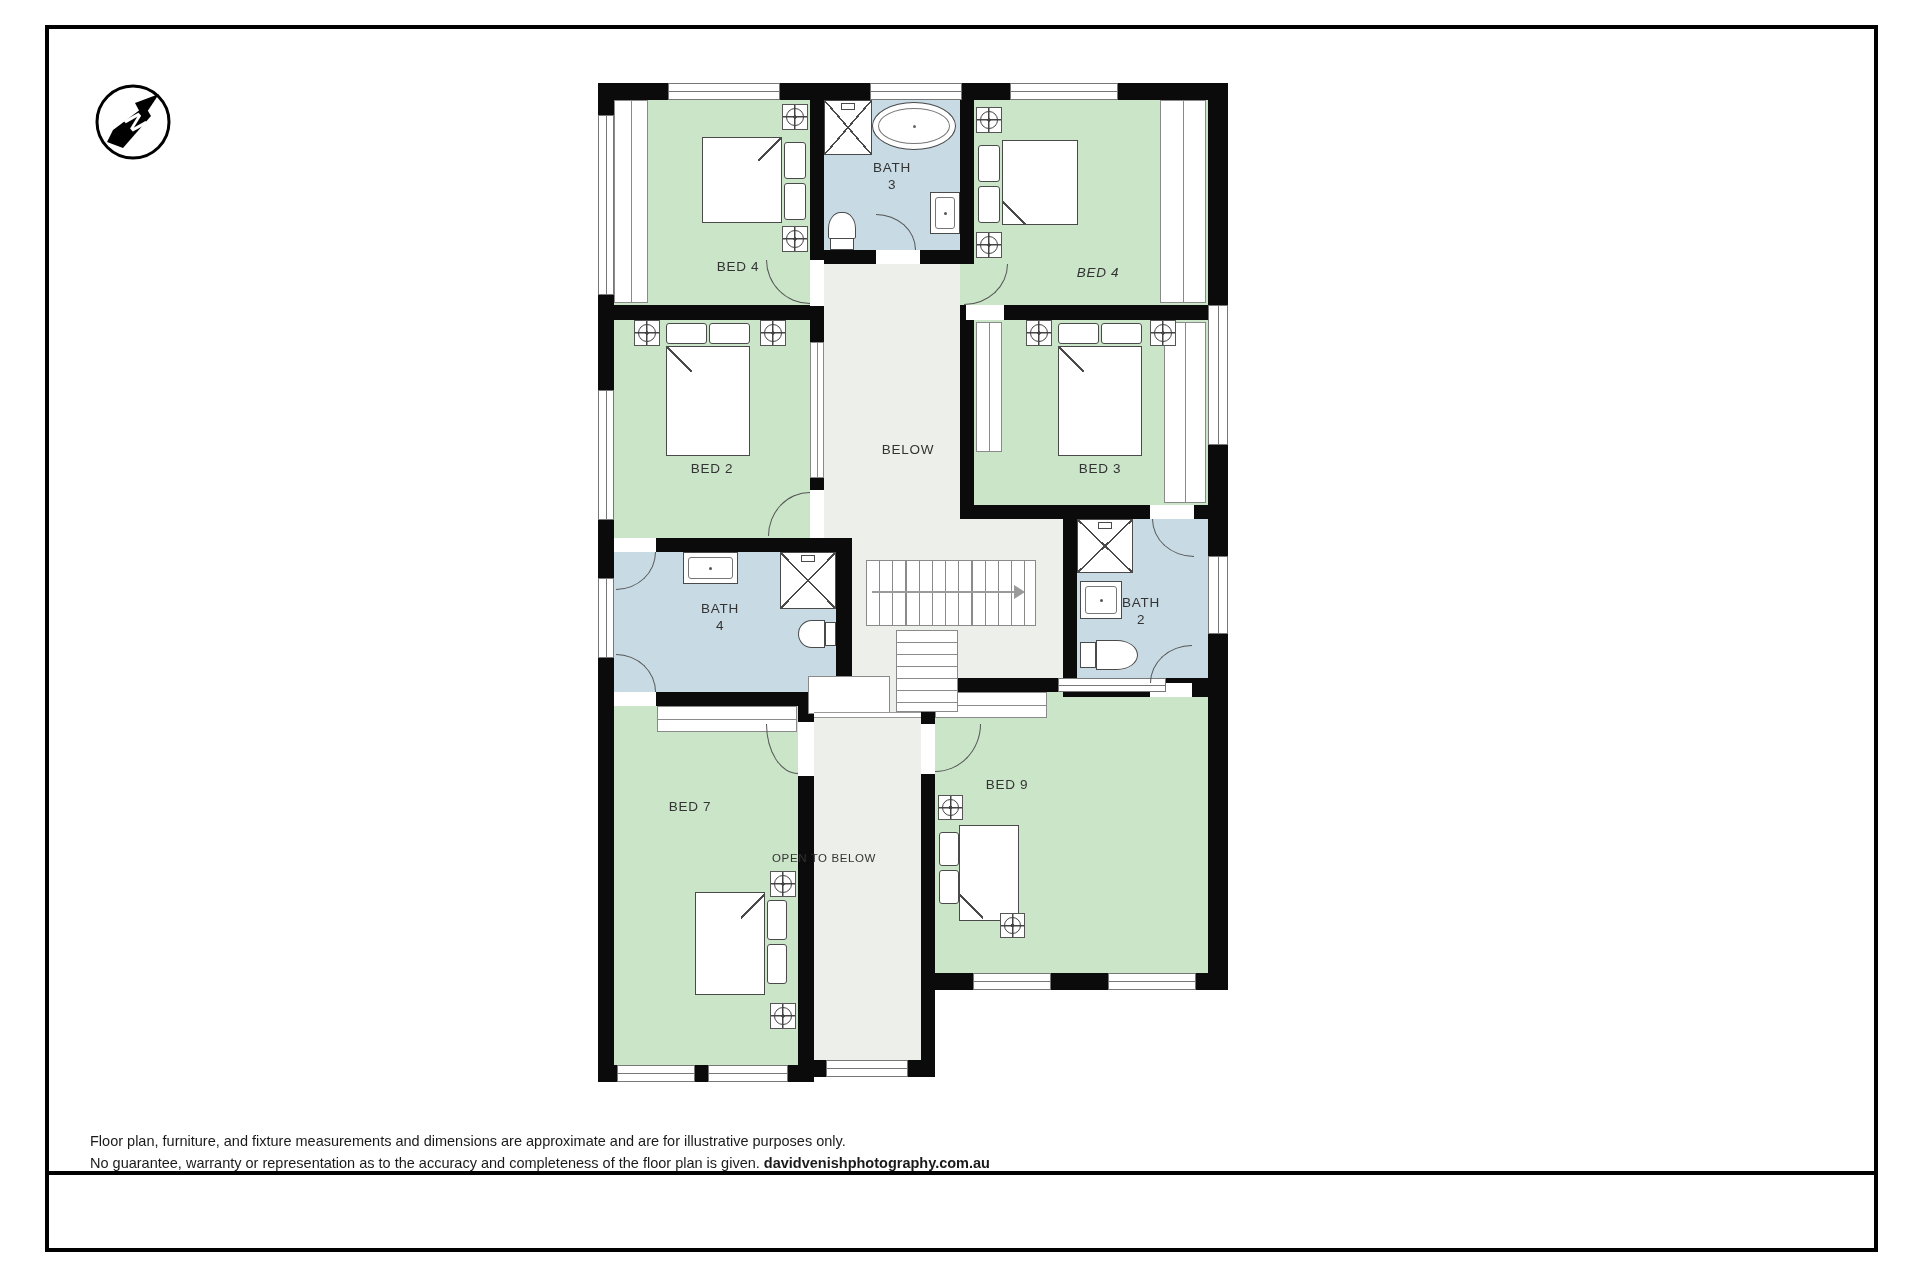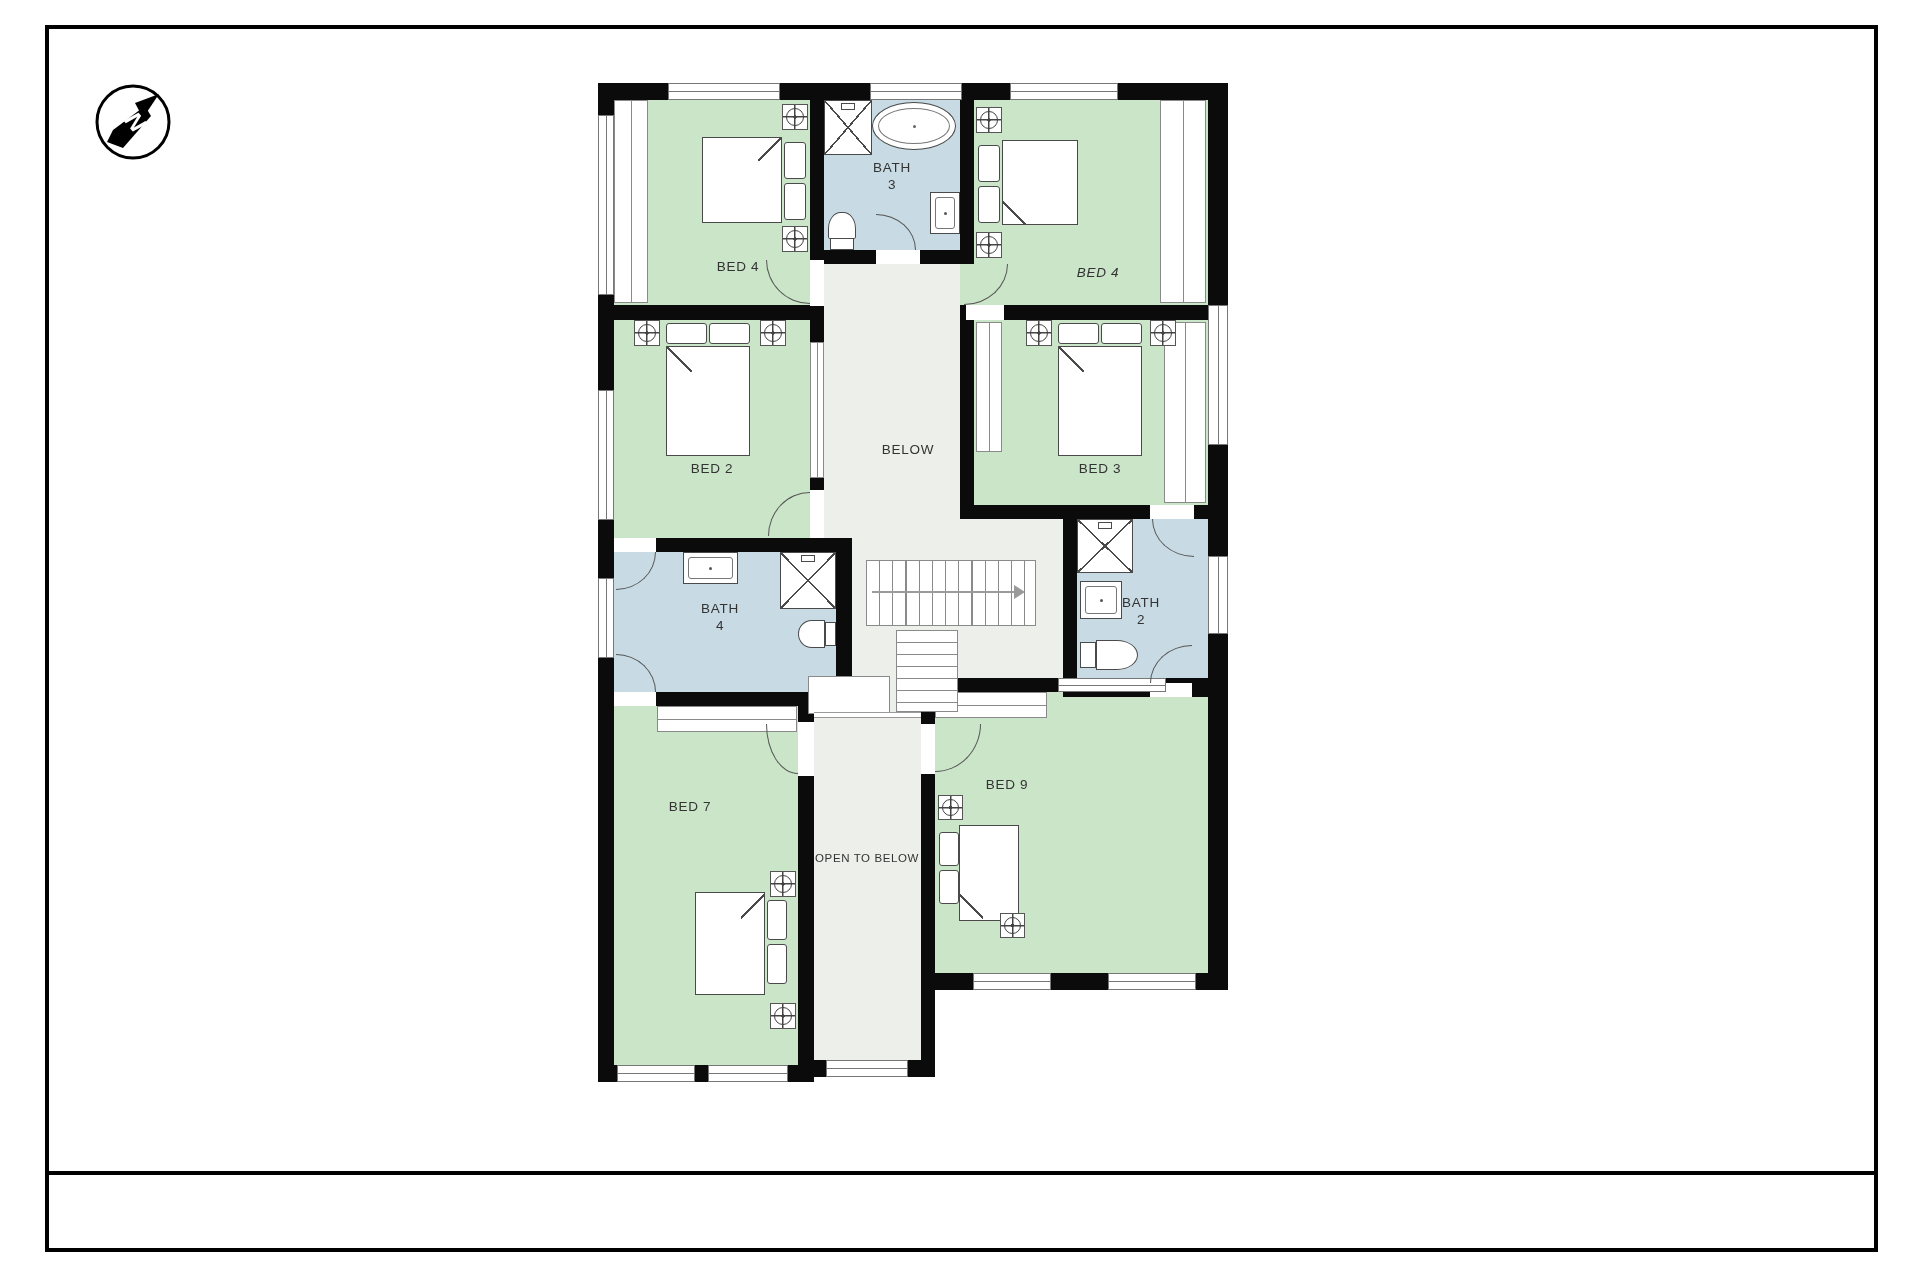--- a/index.html
+++ b/index.html
@@ -249,19 +249,24 @@
   <div class="rlabel" style="left:1100px;top:468px;">BED 3</div>
   <div class="rlabel" style="left:720px;top:617px;">
     <div>BATH</div>
     <div>4</div>
   </div>
   <div class="rlabel" style="left:1141px;top:611px;">
     <div>BATH</div>
     <div>2</div>
   </div>
   <div class="rlabel" style="left:690px;top:806px;">BED 7</div>
-  <div class="rlabel small" style="left:867px;top:858px;">OPEN TO BELOW</div>
+  <div class="rlabel small" style="left:824px;top:858px;">OPEN TO BELOW</div>
   <div class="rlabel" style="left:1007px;top:784px;">BED 9</div>
 
   <div class="disclaimer">
+    <div>Floor plan, furniture, and fixture measurements and dimensions are approximate and are for illustrative purposes only.</div>
+    <div>
+      <span>No guarantee, warranty or representation as to the accuracy and completeness of the floor plan is given.</span>
+      <span class="credit">davidvenishphotography.com.au</span>
+    </div>
   </div>
   <div class="sep"></div>
 </div>
 
 </body></html>

